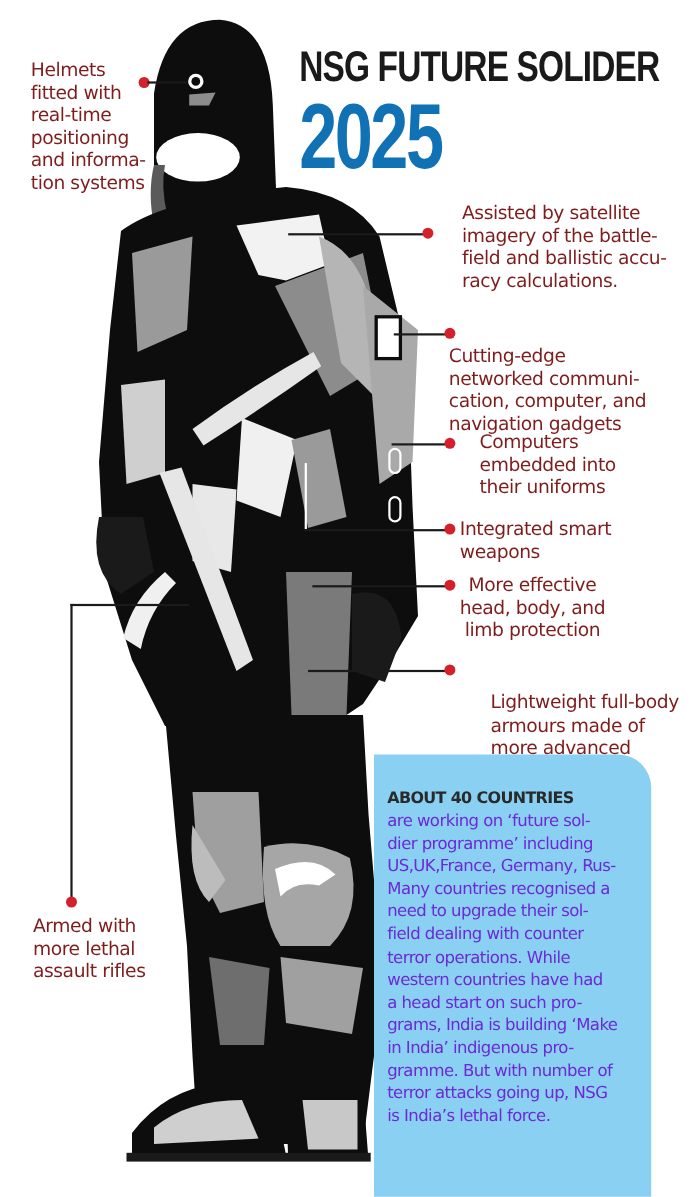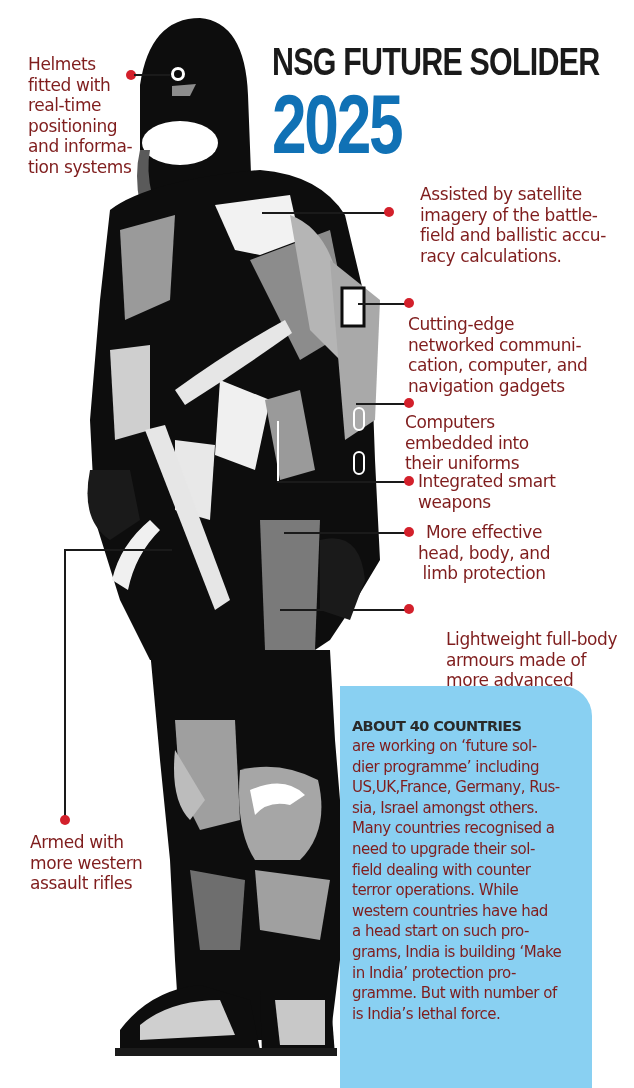--- a/index.html
+++ b/index.html
@@ -32,21 +32,21 @@
 
   .info-box {
     position: absolute; left: 340px; top: 686px; width: 252px; height: 476px;
     background: #89d0f2; border-radius: 0 30px 30px 0;
     padding: 30px 0 0 12px;
   }
   .info-head {
     font-family: "DejaVu Sans", sans-serif; font-weight: 700; font-size: 14.5px;
     color: #2a2a2a; letter-spacing: -0.6px; line-height: 20px;
   }
-  .info-body { font-size: 15px; line-height: 20.6px; color: #7f1d1d; letter-spacing: -0.5px; }
+  .info-body { font-size: 15px; line-height: 20.6px; color: #6d28d9; letter-spacing: -0.5px; }
   .info-body span { display: block; white-space: nowrap; }
 
   svg.soldier { position: absolute; left: 0; top: 0; }
 </style>
 </head>
 <body>
 
 <svg class="soldier" width="634" height="1088" viewBox="0 0 634 1088">
 
   <path d="M140 85 Q150 18 200 18 Q245 22 248 95 L252 200 Q240 230 220 235 L160 235 Q138 200 140 160 Z" fill="#0d0d0d"></path>
@@ -125,21 +125,21 @@
 
 <div class="label" style="left:408px; top:294px;margin-top:20px;">
   <span>Cutting-edge</span>
   <span>networked communi-</span>
   <span>cation, computer, and</span>
   <span>navigation gadgets</span>
 </div>
 <div class="hline" style="left:358px; top:303px; width:50px;"></div>
 <div class="dot" style="left:404px; top:298px;"></div>
 
-<div class="label" style="left:405px; top:392px;margin-top:20px;">
+<div class="label" style="left:436px; top:392px;">
   <span>Computers</span>
   <span>embedded into</span>
   <span>their uniforms</span>
 </div>
 <div class="hline" style="left:356px; top:403px; width:52px;"></div>
 <div class="dot" style="left:404px; top:398px;"></div>
 
 <div class="label" style="left:418px; top:471px;">
   <span>Integrated smart</span>
   <span>weapons</span>
@@ -163,35 +163,35 @@
   <span>materials</span>
 </div>
 <div class="hline" style="left:280px; top:609px; width:128px;"></div>
 <div class="dot" style="left:404px; top:604px;"></div>
 
 <div class="hline" style="left:64px; top:549px; width:108px;"></div>
 <div class="vline" style="left:64px; top:549px; height:270px;"></div>
 <div class="dot" style="left:60px; top:815px;"></div>
 <div class="label" style="left:30px; top:832px;">
   <span>Armed with</span>
-  <span>more western</span>
+  <span>more lethal</span>
   <span>assault rifles</span>
 </div>
 
 <div class="info-box">
   <div class="info-head">ABOUT 40 COUNTRIES</div>
   <div class="info-body">
     <span>are working on ‘future sol-</span>
     <span>dier programme’ including</span>
     <span>US,UK,France, Germany, Rus-</span>
-    <span>sia, Israel amongst others.</span>
     <span>Many countries recognised a</span>
     <span>need to upgrade their sol-</span>
     <span>field dealing with counter</span>
     <span>terror operations. While</span>
     <span>western countries have had</span>
     <span>a head start on such pro-</span>
     <span>grams, India is building ‘Make</span>
-    <span>in India’ protection pro-</span>
+    <span>in India’ indigenous pro-</span>
     <span>gramme. But with number of</span>
+    <span>terror attacks going up, NSG</span>
     <span>is India’s lethal force.</span>
   </div>
 </div>
 
 </body></html>

